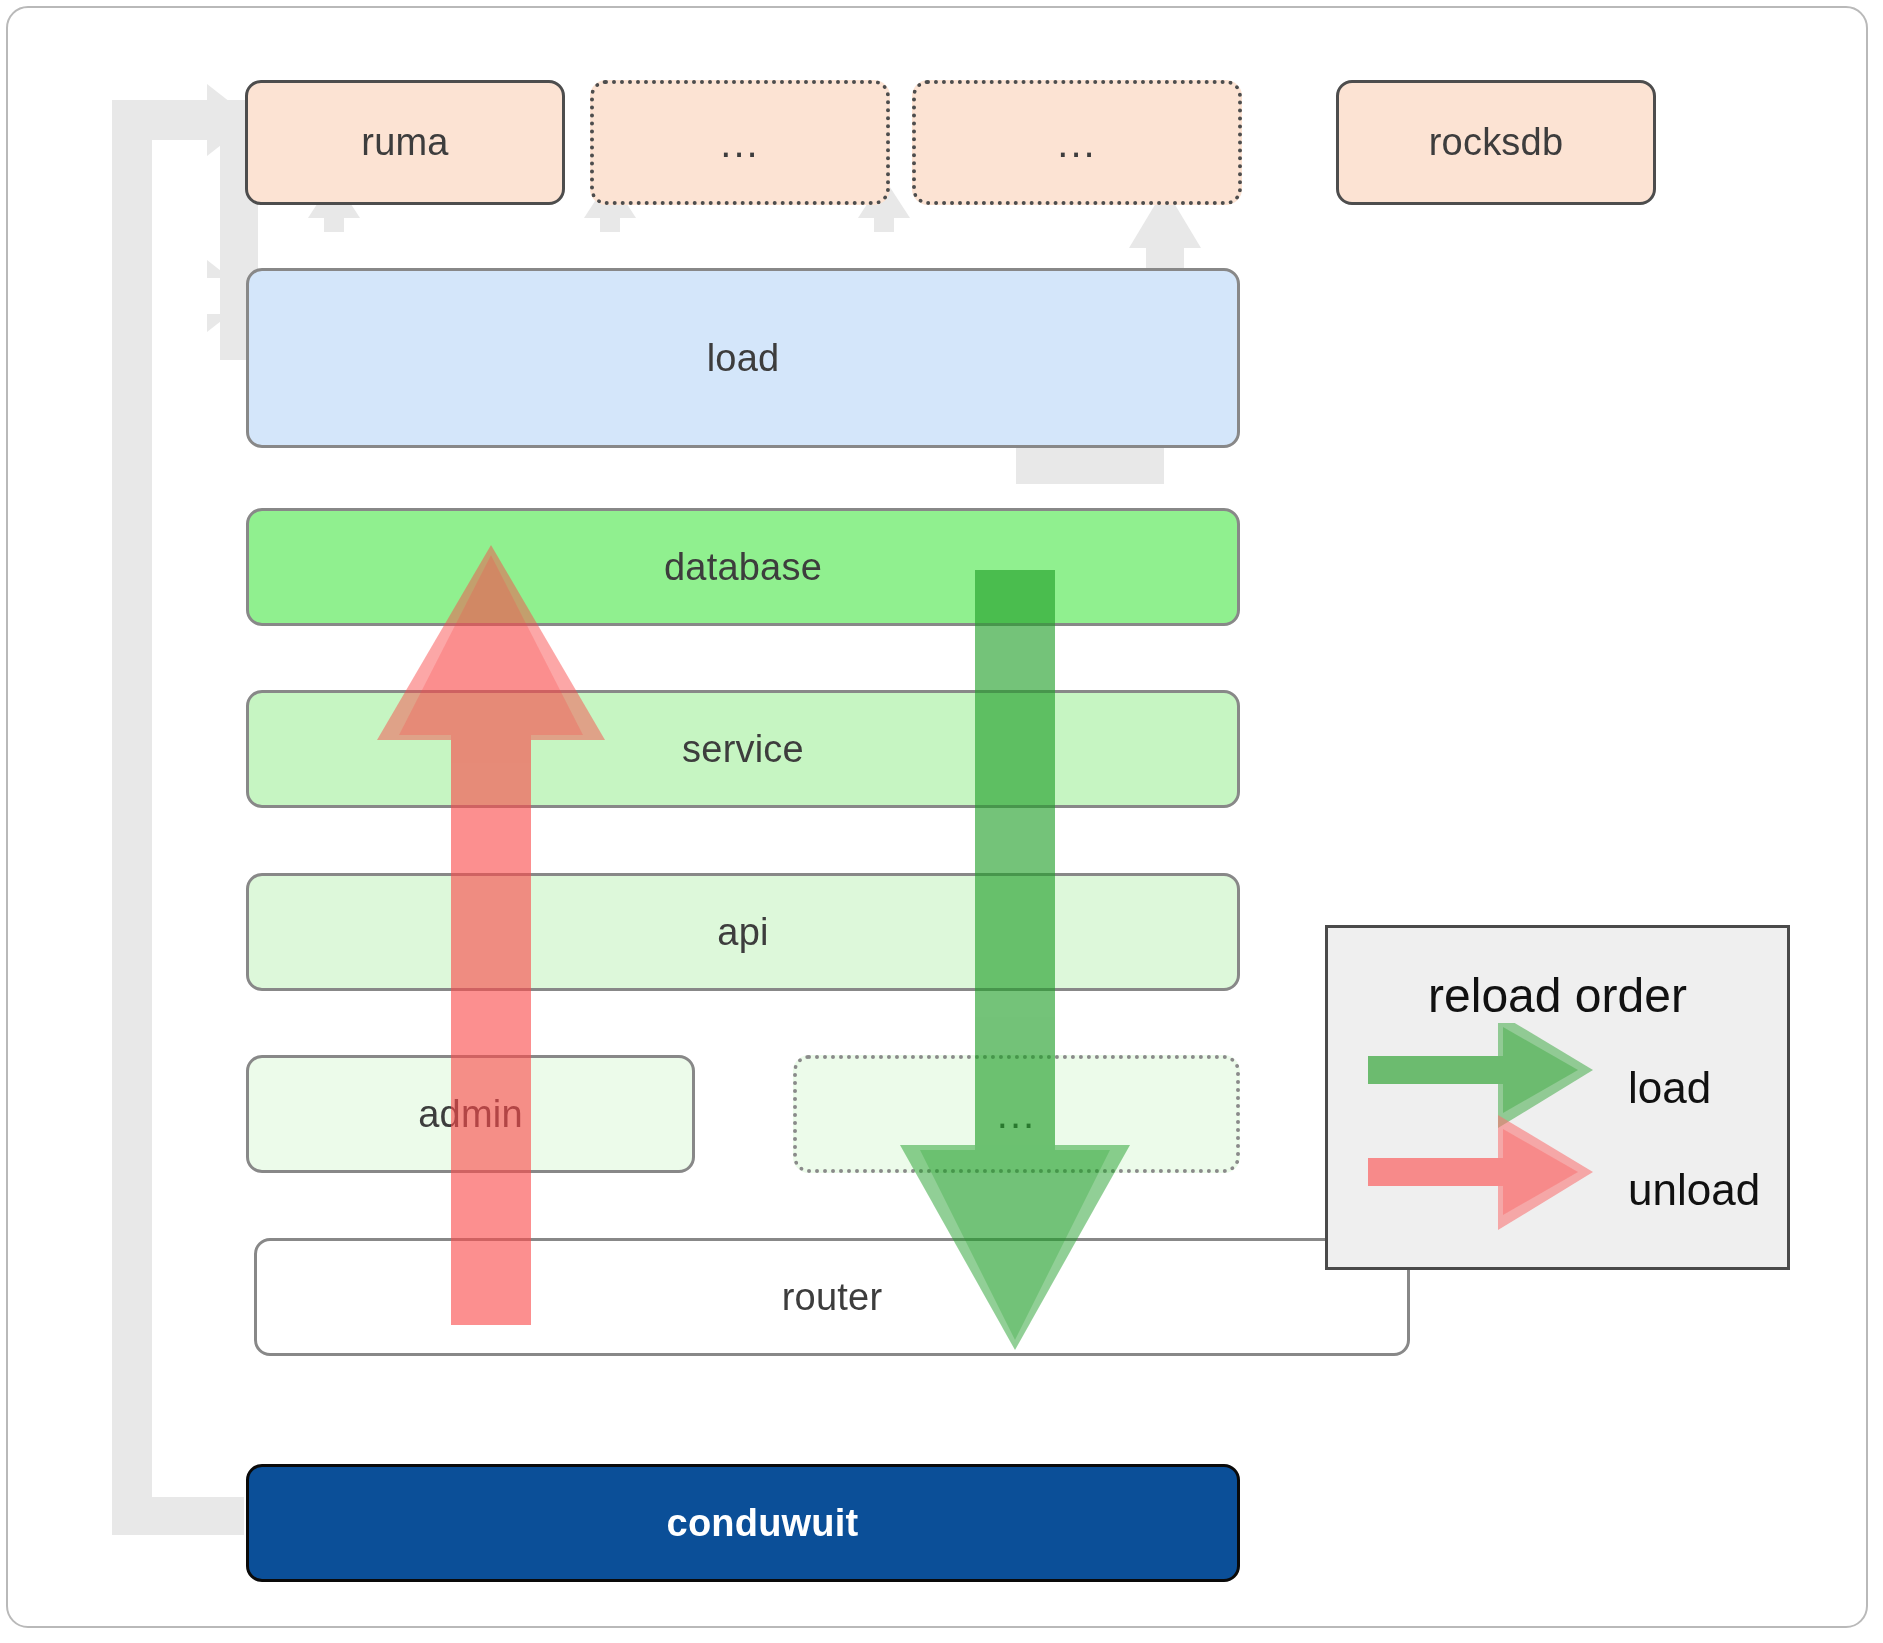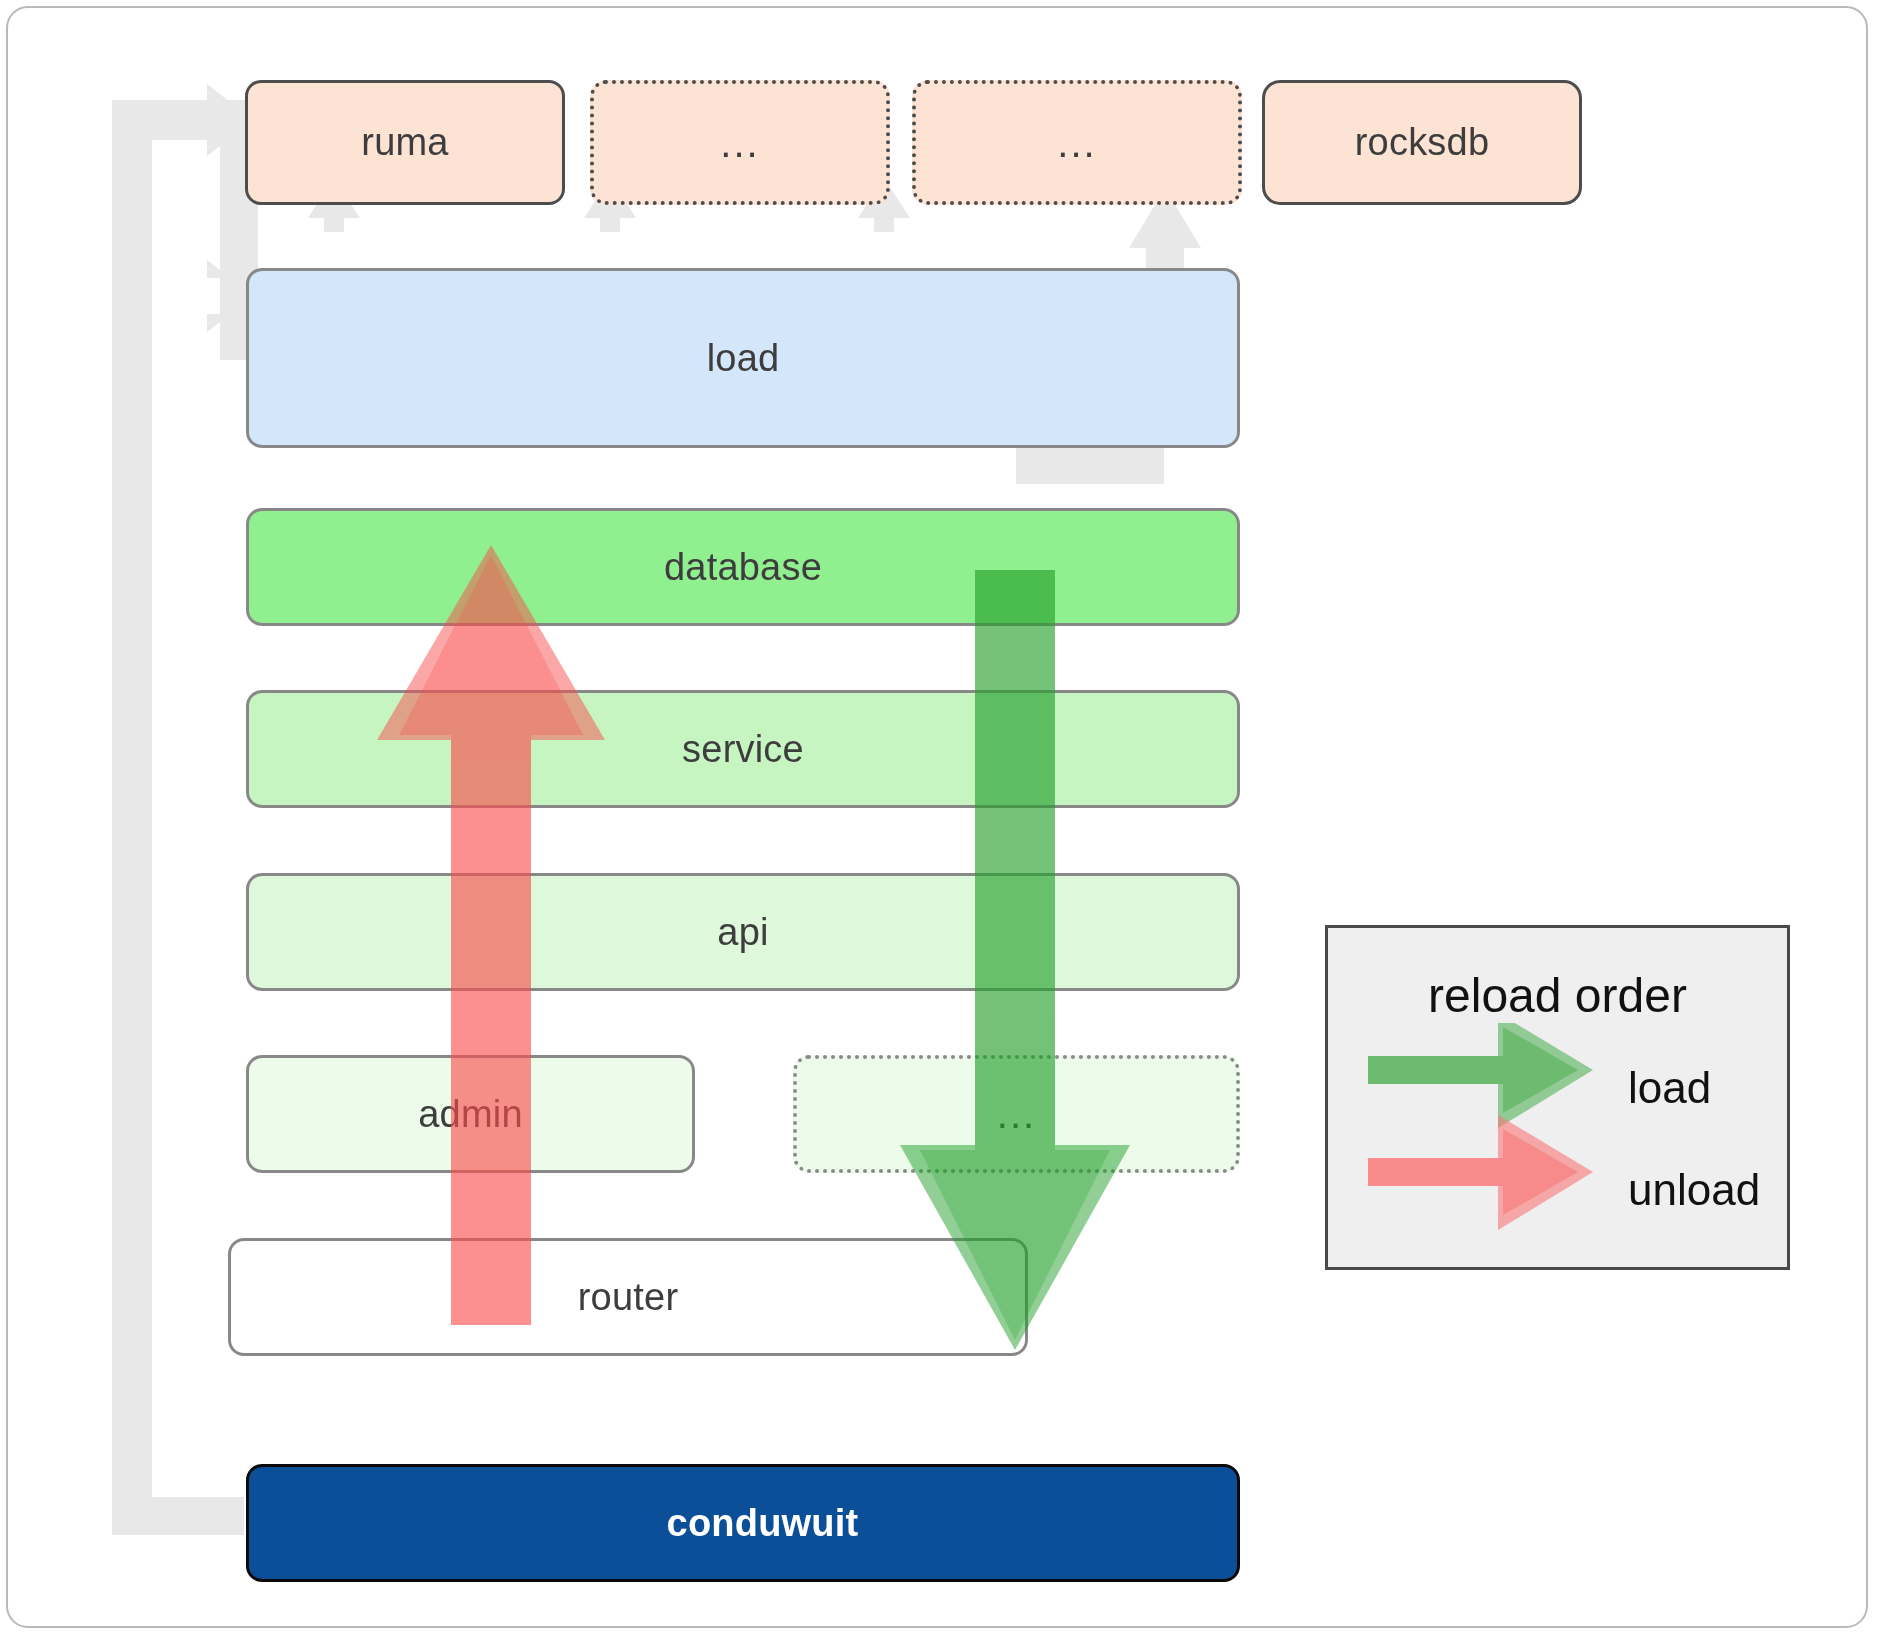--- a/index.html
+++ b/index.html
@@ -145,21 +145,21 @@
 
   <div class="node dep" style="left:245px; top:80px; width:320px; height:125px;">
     <span>ruma</span>
   </div>
   <div class="node dep dotted" style="left:590px; top:80px; width:300px; height:125px;">
     <span class="ellipsis-label">...</span>
   </div>
   <div class="node dep dotted" style="left:912px; top:80px; width:330px; height:125px;">
     <span class="ellipsis-label">...</span>
   </div>
-  <div class="node dep" style="left:1262px; top:80px; width:320px; height:125px;border-radius:18px;">
+  <div class="node dep" style="left:1336px; top:80px; width:320px; height:125px;">
     <span>rocksdb</span>
   </div>
 
   <div class="node core" style="left:246px; top:268px; width:994px; height:180px;">
     <span>load</span>
   </div>
 
   <div class="node layer" style="left:246px; top:508px; width:994px; height:118px; background:#90f08f;">
     <span>database</span>
   </div>
@@ -170,21 +170,21 @@
     <span>api</span>
   </div>
 
   <div class="node layer" style="left:246px; top:1055px; width:449px; height:118px; background:#ecfbea;">
     <span>admin</span>
   </div>
   <div class="node layer dotted" style="left:793px; top:1055px; width:447px; height:118px; background:#ecfbea;">
     <span class="ellipsis-label">...</span>
   </div>
 
-  <div class="node layer" style="left:228px; top:1238px; width:800px; height:118px; background:#ffffff;">
+  <div class="node layer" style="left:254px; top:1238px; width:1156px; height:118px; background:#ffffff;">
     <span>router</span>
   </div>
 
   <div class="node app" style="left:246px; top:1464px; width:994px; height:118px;">
     <span>conduwuit</span>
   </div>
 
   <svg id="bigarrow-layer" class="svg-layer" viewBox="0 0 1883 1643">
 
     <g opacity="0.62">

